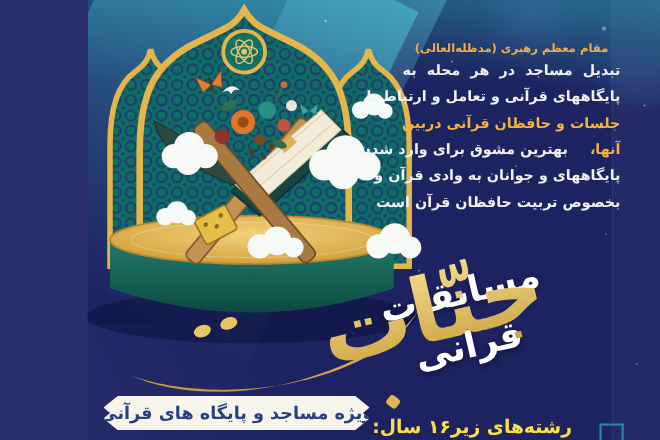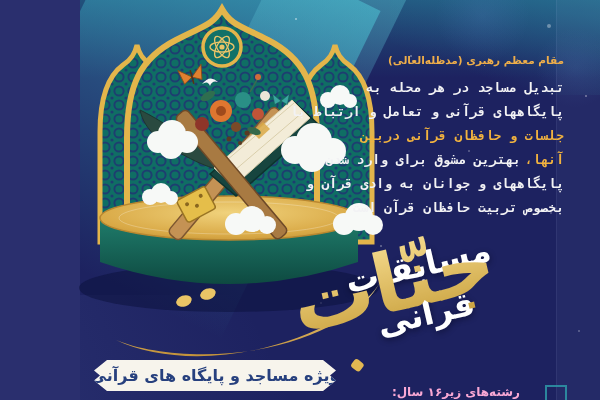--- a/index.html
+++ b/index.html
@@ -37,29 +37,29 @@
       120px 30px 0 1px rgba(255,255,255,.45), 215px 18px 0 0 rgba(255,255,255,.5),
       330px 55px 0 0 rgba(255,255,255,.4), 468px 25px 0 1px rgba(255,255,255,.35),
       505px 95px 0 0 rgba(255,255,255,.4), 388px 150px 0 0 rgba(255,255,255,.3),
       300px 245px 0 0 rgba(255,255,255,.35), 148px 90px 0 0 rgba(255,255,255,.5),
       470px 212px 0 0 rgba(255,255,255,.25), 498px 330px 0 0 rgba(255,255,255,.3),
       240px 302px 0 0 rgba(255,255,255,.25), 60px 52px 0 0 rgba(255,255,255,.45);}
   svg.art{position:absolute;left:0;top:0;width:600px;height:400px;pointer-events:none;}
 
   
   .attribution{
-    position:absolute;left:366px;top:54px;width:198px;text-align:right;
+    position:absolute;left:366px;top:38px;width:198px;text-align:center;
     direction:rtl;font-size:10.5px;font-weight:bold;color:#efae4a;z-index:5;}
   .quote{
-    position:absolute;left:366px;top:77px;width:198px;z-index:5;
-    direction:rtl;font-size:13px;font-weight:bold;color:#f2f2f4;font-family:Liberation Mono, monospace;}
+    position:absolute;left:366px;top:53px;width:198px;z-index:5;
+    direction:rtl;font-size:13px;font-weight:bold;color:#f2f2f4;}
   .q-line{line-height:24px;text-align:justify;text-align-last:justify;white-space:nowrap;}
   .q-line.gold{color:#f2b33f;}
   .q-line .lead{color:#f2b33f;}
-  .q-line .lead:not(:empty){margin-left:4px;}
+  .q-line .lead:not(:empty){margin-left:20px;}
 
   .title-w1{position:absolute;left:338px;top:246px;width:160px;text-align:center;
     direction:rtl;color:#ffffff;font-weight:bold;font-size:33px;
     transform:rotate(-13deg);z-index:6;text-shadow:0 2px 6px rgba(0,0,20,.45);}
   .title-w2{position:absolute;left:346px;top:294px;width:160px;text-align:center;
     direction:rtl;color:#ffffff;font-weight:bold;font-size:33px;
     transform:rotate(-13deg);z-index:6;text-shadow:0 2px 6px rgba(0,0,20,.45);}
   .title-w3{position:absolute;left:278px;top:238px;width:230px;text-align:center;
     direction:rtl;font-weight:bold;font-size:82px;line-height:1.1;
     transform:rotate(-13deg);z-index:6;
@@ -68,21 +68,21 @@
 
   .banner{
     position:absolute;left:94px;top:360px;width:242px;height:31px;z-index:7;
     background:#f7f4ec;
     clip-path:polygon(13px 0,229px 0,242px 34%,236px 50%,242px 66%,229px 100%,13px 100%,0 66%,6px 50%,0 34%);
     display:flex;align-items:center;justify-content:center;}
   .banner-text{direction:rtl;font-size:16px;font-weight:bold;color:#27407e;white-space:nowrap;}
 
   .footer-label{
     position:absolute;right:80px;bottom:1px;z-index:5;
-    direction:rtl;font-size:12px;font-weight:bold;color:#f9a8d4;white-space:nowrap;}
+    direction:rtl;font-size:17px;font-weight:bold;color:#fde047;white-space:nowrap;}
   .teal-corner{
     position:absolute;left:545px;top:385px;width:22px;height:15px;z-index:4;
     border:2px solid #2e98a8;border-bottom:none;opacity:.85;}
 </style>
 </head>
 <body>
 
 <div id="stage">
   <div class="left-strip"></div>
 

